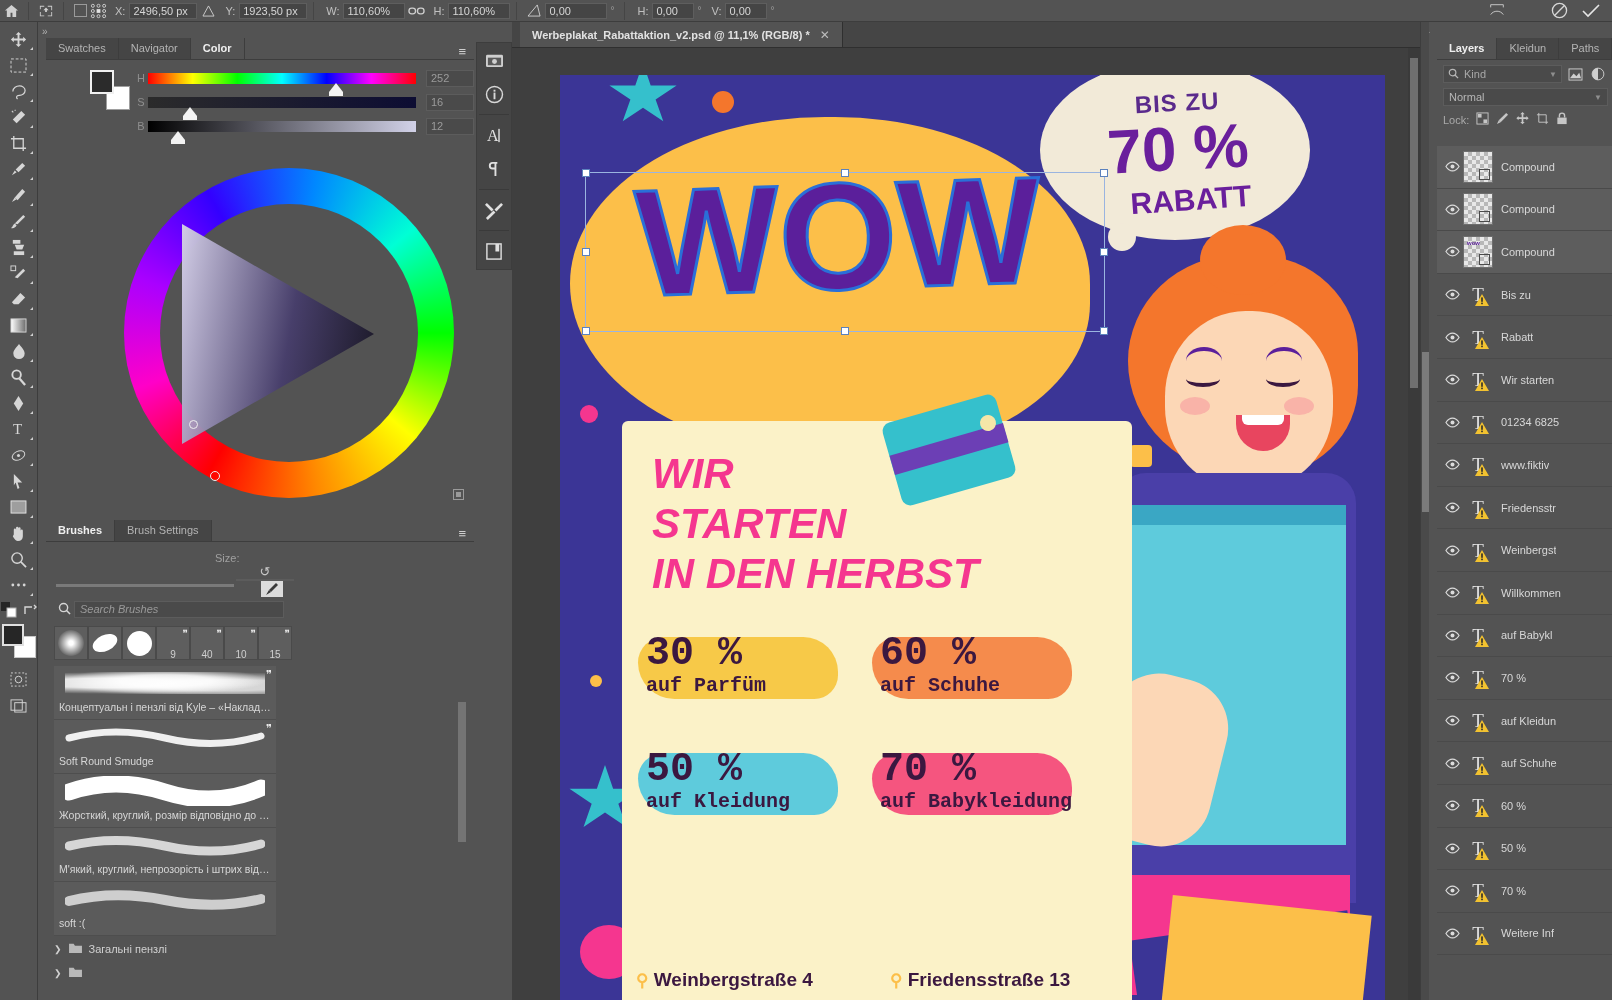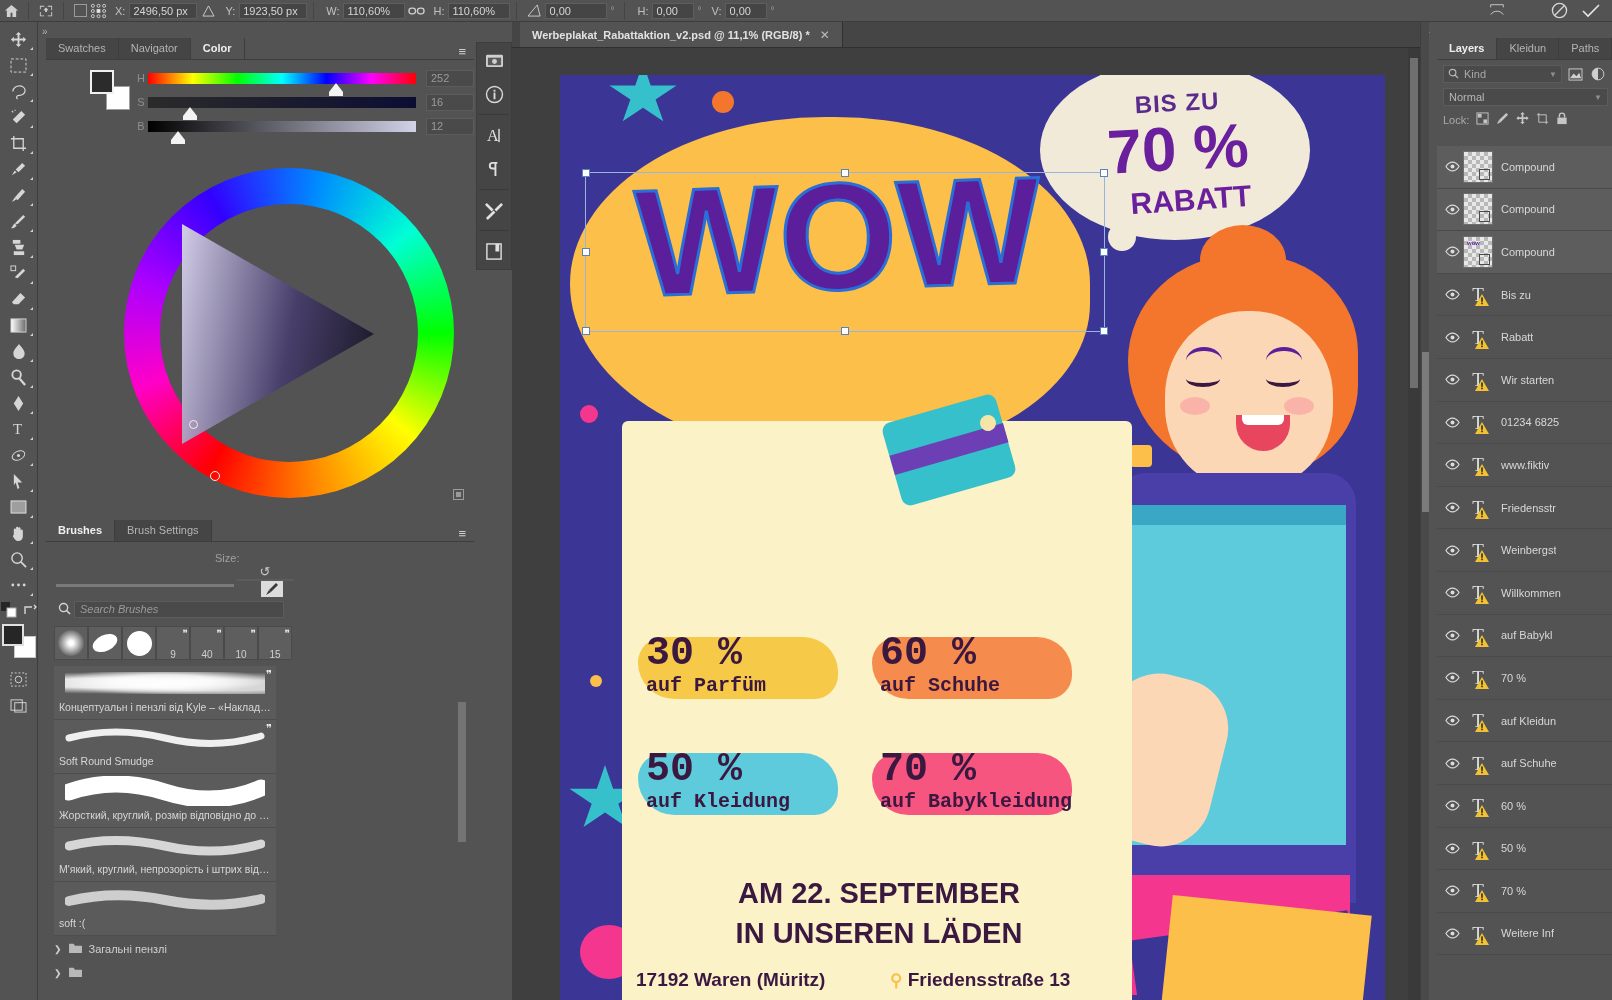--- a/index.html
+++ b/index.html
@@ -851,20 +851,25 @@
       <div class="p-body"></div>
       <div class="p-skirt"></div>
       <div class="p-bag-top"></div>
       <div class="p-bag"></div>
       <div class="p-arm"></div>
       <div class="p-bags-bottom"></div>
       <div class="p-bags-bottom2"></div>
       <div class="blob" style="left:570px;top:370px;width:22px;height:22px;background:#fcbf49;border-radius:4px"></div>
 
       <div class="p-card-panel">
+        <div class="wir-block">
+          <div>WIR</div>
+          <div>STARTEN</div>
+          <div>IN DEN HERBST</div>
+        </div>
 
         <div class="deal" style="left:24px;top:210px">
           <div class="brushbg" style="background:#f7c948"></div>
           <div class="pct">30 %</div>
           <div class="sub">auf Parfüm</div>
         </div>
         <div class="deal" style="left:258px;top:210px">
           <div class="brushbg" style="background:#f58b4c"></div>
           <div class="pct">60 %</div>
           <div class="sub">auf Schuhe</div>
@@ -873,27 +878,25 @@
           <div class="brushbg" style="background:#5ecbdc"></div>
           <div class="pct">50 %</div>
           <div class="sub">auf Kleidung</div>
         </div>
         <div class="deal" style="left:258px;top:326px">
           <div class="brushbg" style="background:#f5557f"></div>
           <div class="pct">70 %</div>
           <div class="sub">auf Babykleidung</div>
         </div>
 
-        <div class="am-date">
-          <div>AM 22. SEPTEMBER</div>
-          <div>IN UNSEREN LÄDEN</div>
-        </div>
 
         <div class="addr-wrap">
           <div class="addr">
+            <div><span class="pin">⚲</span>
+              <span>Weinbergstraße 4</span></div>
             <div>17192 Waren (Müritz)</div>
           </div>
           <div class="addr">
             <div><span class="pin">⚲</span>
               <span>Friedensstraße 13</span></div>
             <div>17192 Waren (Müritz)</div>
           </div>
         </div>
       </div>
 

